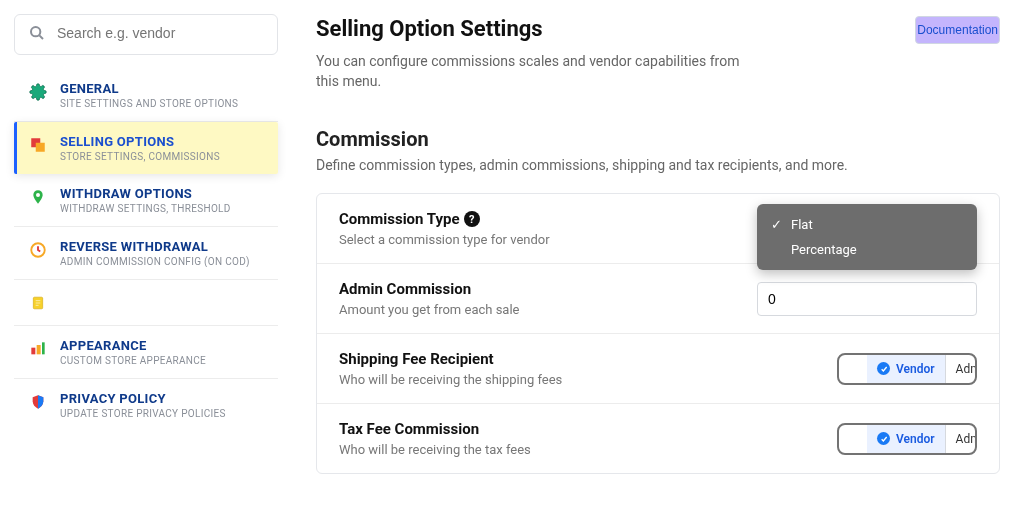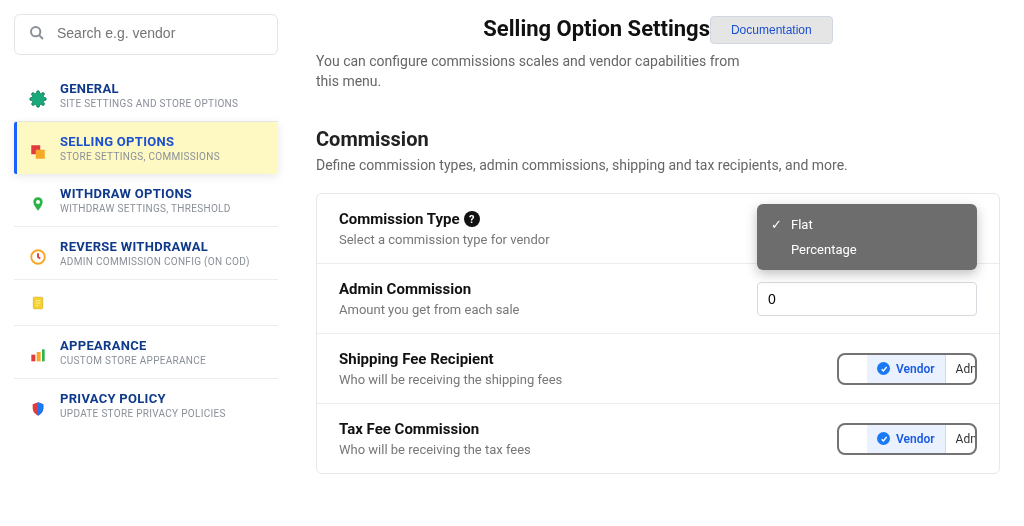--- a/index.html
+++ b/index.html
@@ -35,21 +35,21 @@
   .search-icon { color: #8a8f98; }
   .search-input {
     border: none;
     outline: none;
     flex: 1;
     font-size: 14px;
     color: #555;
   }
   .side-item {
     display: flex;
-    align-items: flex-end;
+    align-items: flex-start;
     gap: 12px;
     padding: 12px 14px 12px 14px;
     border-bottom: 1px solid #ececec;
     cursor: pointer;
   }
   .side-item.active {
     border-left: 3px solid #1c60ff;
     border-bottom: none;
     border-radius: 2px;
     box-shadow: 0 2px 10px rgba(0,0,0,0.10);
@@ -84,37 +84,37 @@
     text-overflow: ellipsis;
   }
   
   .main {
     flex: 1;
     min-width: 0;
     padding-right: 10px;
   }
   .head-row {
     display: flex;
-    justify-content: center;
+    justify-content: space-between;
     align-items: flex-start;
     margin-bottom: 8px;
     margin-top: 2px;
   }
   .page-title {
     font-size: 22px;
     font-weight: 700;
     color: #111;
   }
   .doc-btn {
     border: 1px solid #d0d7e2;
     border-radius: 4px;
-    padding: 6px 20px;
+    padding: 6px 1px;
     font-size: 12px;
     color: #1a4fcf;
-    background: #e5e5e5;
+    background: #c4b5fd;
     cursor: pointer;
   }
   .page-desc {
     color: #666;
     max-width: 440px;
     line-height: 1.4;
   }
   .section-title {
     font-size: 20px;
     font-weight: 700;

